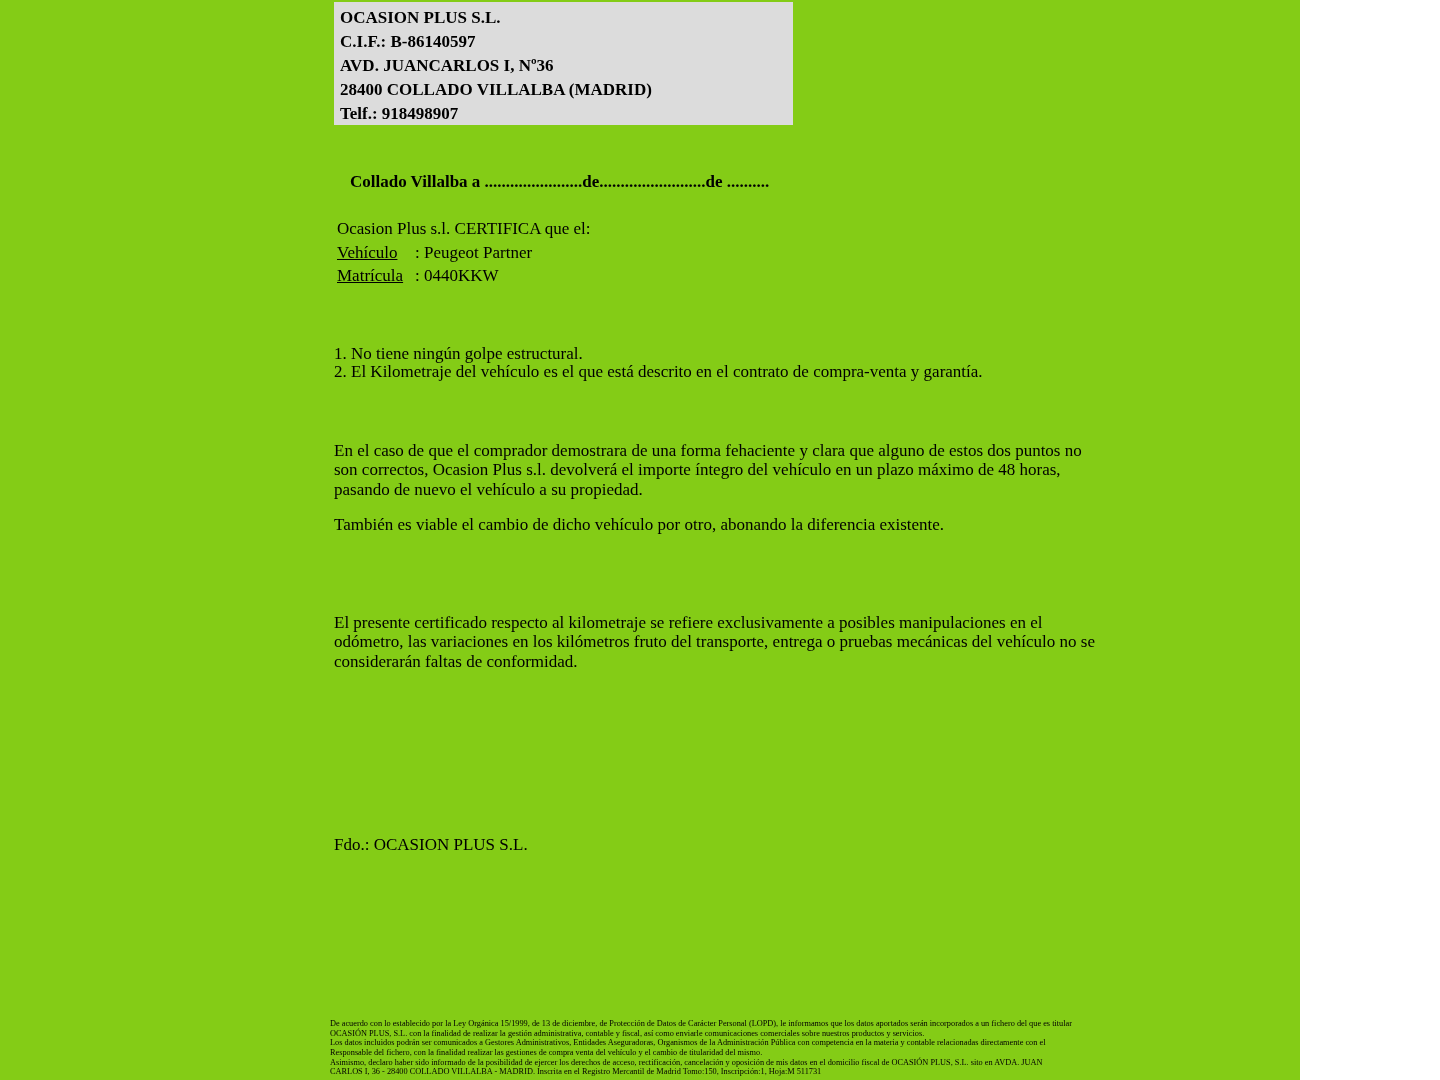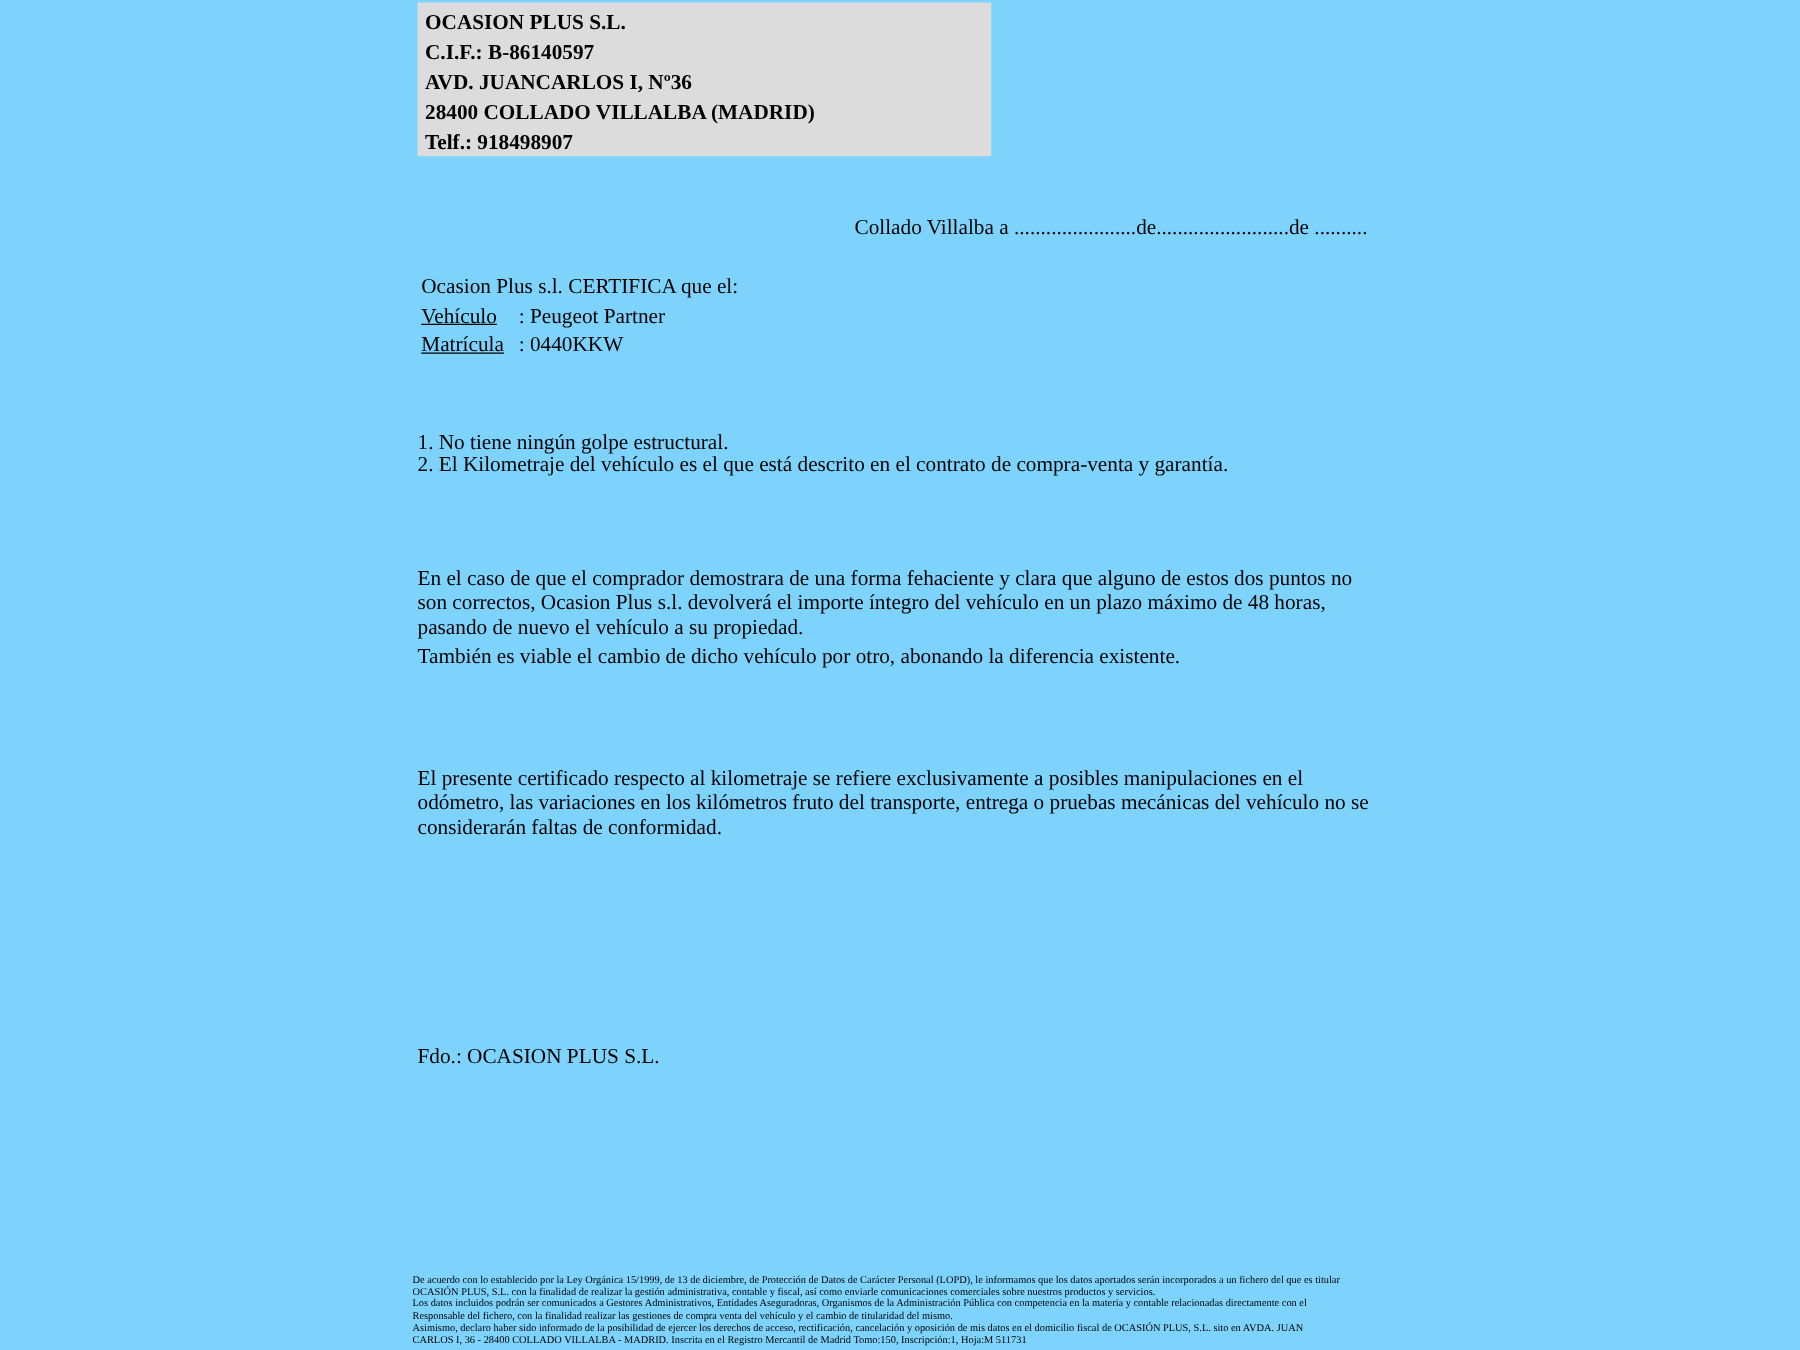--- a/index.html
+++ b/index.html
@@ -1,45 +1,46 @@
 <!DOCTYPE html>
 <html><head>
 <meta charset="utf-8">
 <style>
   * { margin: 0; padding: 0; box-sizing: border-box; }
   html, body { background: #ffffff; }
   .page {
     position: relative;
-    width: 1440px;
+    width: 1300px;
     height: 1080px;
-    background: #7dd3fc;
+    background: #84cc16;
     font-family: "Liberation Serif", "DejaVu Serif", serif;
     color: #000000;
     overflow: hidden;
   }
   .header-box {
     position: absolute;
     left: 334px; top: 2px;
     width: 459px; height: 123px;
     background: #dcdcdc;
     padding: 4px 0 0 6px;
   }
   .header-box .hline {
     font-weight: bold;
     font-size: 17px;
     line-height: 24px;
     white-space: nowrap;
   }
   .date-line {
     position: absolute;
-    left: 334px; top: 172px;
+    left: 350px; top: 172px;
     width: 760px;
     font-size: 17px;
-    text-align: right;
+    text-align: left;
     white-space: nowrap;
+    font-weight: bold;
   }
   .cert-block {
     position: absolute;
     left: 337px; top: 217px;
     font-size: 17px;
   }
   .cert-intro { line-height: 23.5px; }
   .cert-row { line-height: 23.5px; white-space: nowrap; }
   .cert-label {
     display: inline-block;
@@ -56,21 +57,21 @@
   }
   .point-1 { top: 344px; }
   .point-2 { top: 362px; }
   .para {
     position: absolute;
     left: 334px;
     width: 765px;
     font-size: 17px;
     line-height: 19.4px;
   }
-  .para-1 { top: 441px; margin-top: 12px; }
+  .para-1 { top: 441px; }
   .para-2 { top: 515px; }
   .para-3 { top: 556px; }
   .para-4 { top: 613px; }
   .signature {
     position: absolute;
     left: 334px; top: 835px;
     font-size: 17px;
     white-space: nowrap;
   }
   .legal-footer {

